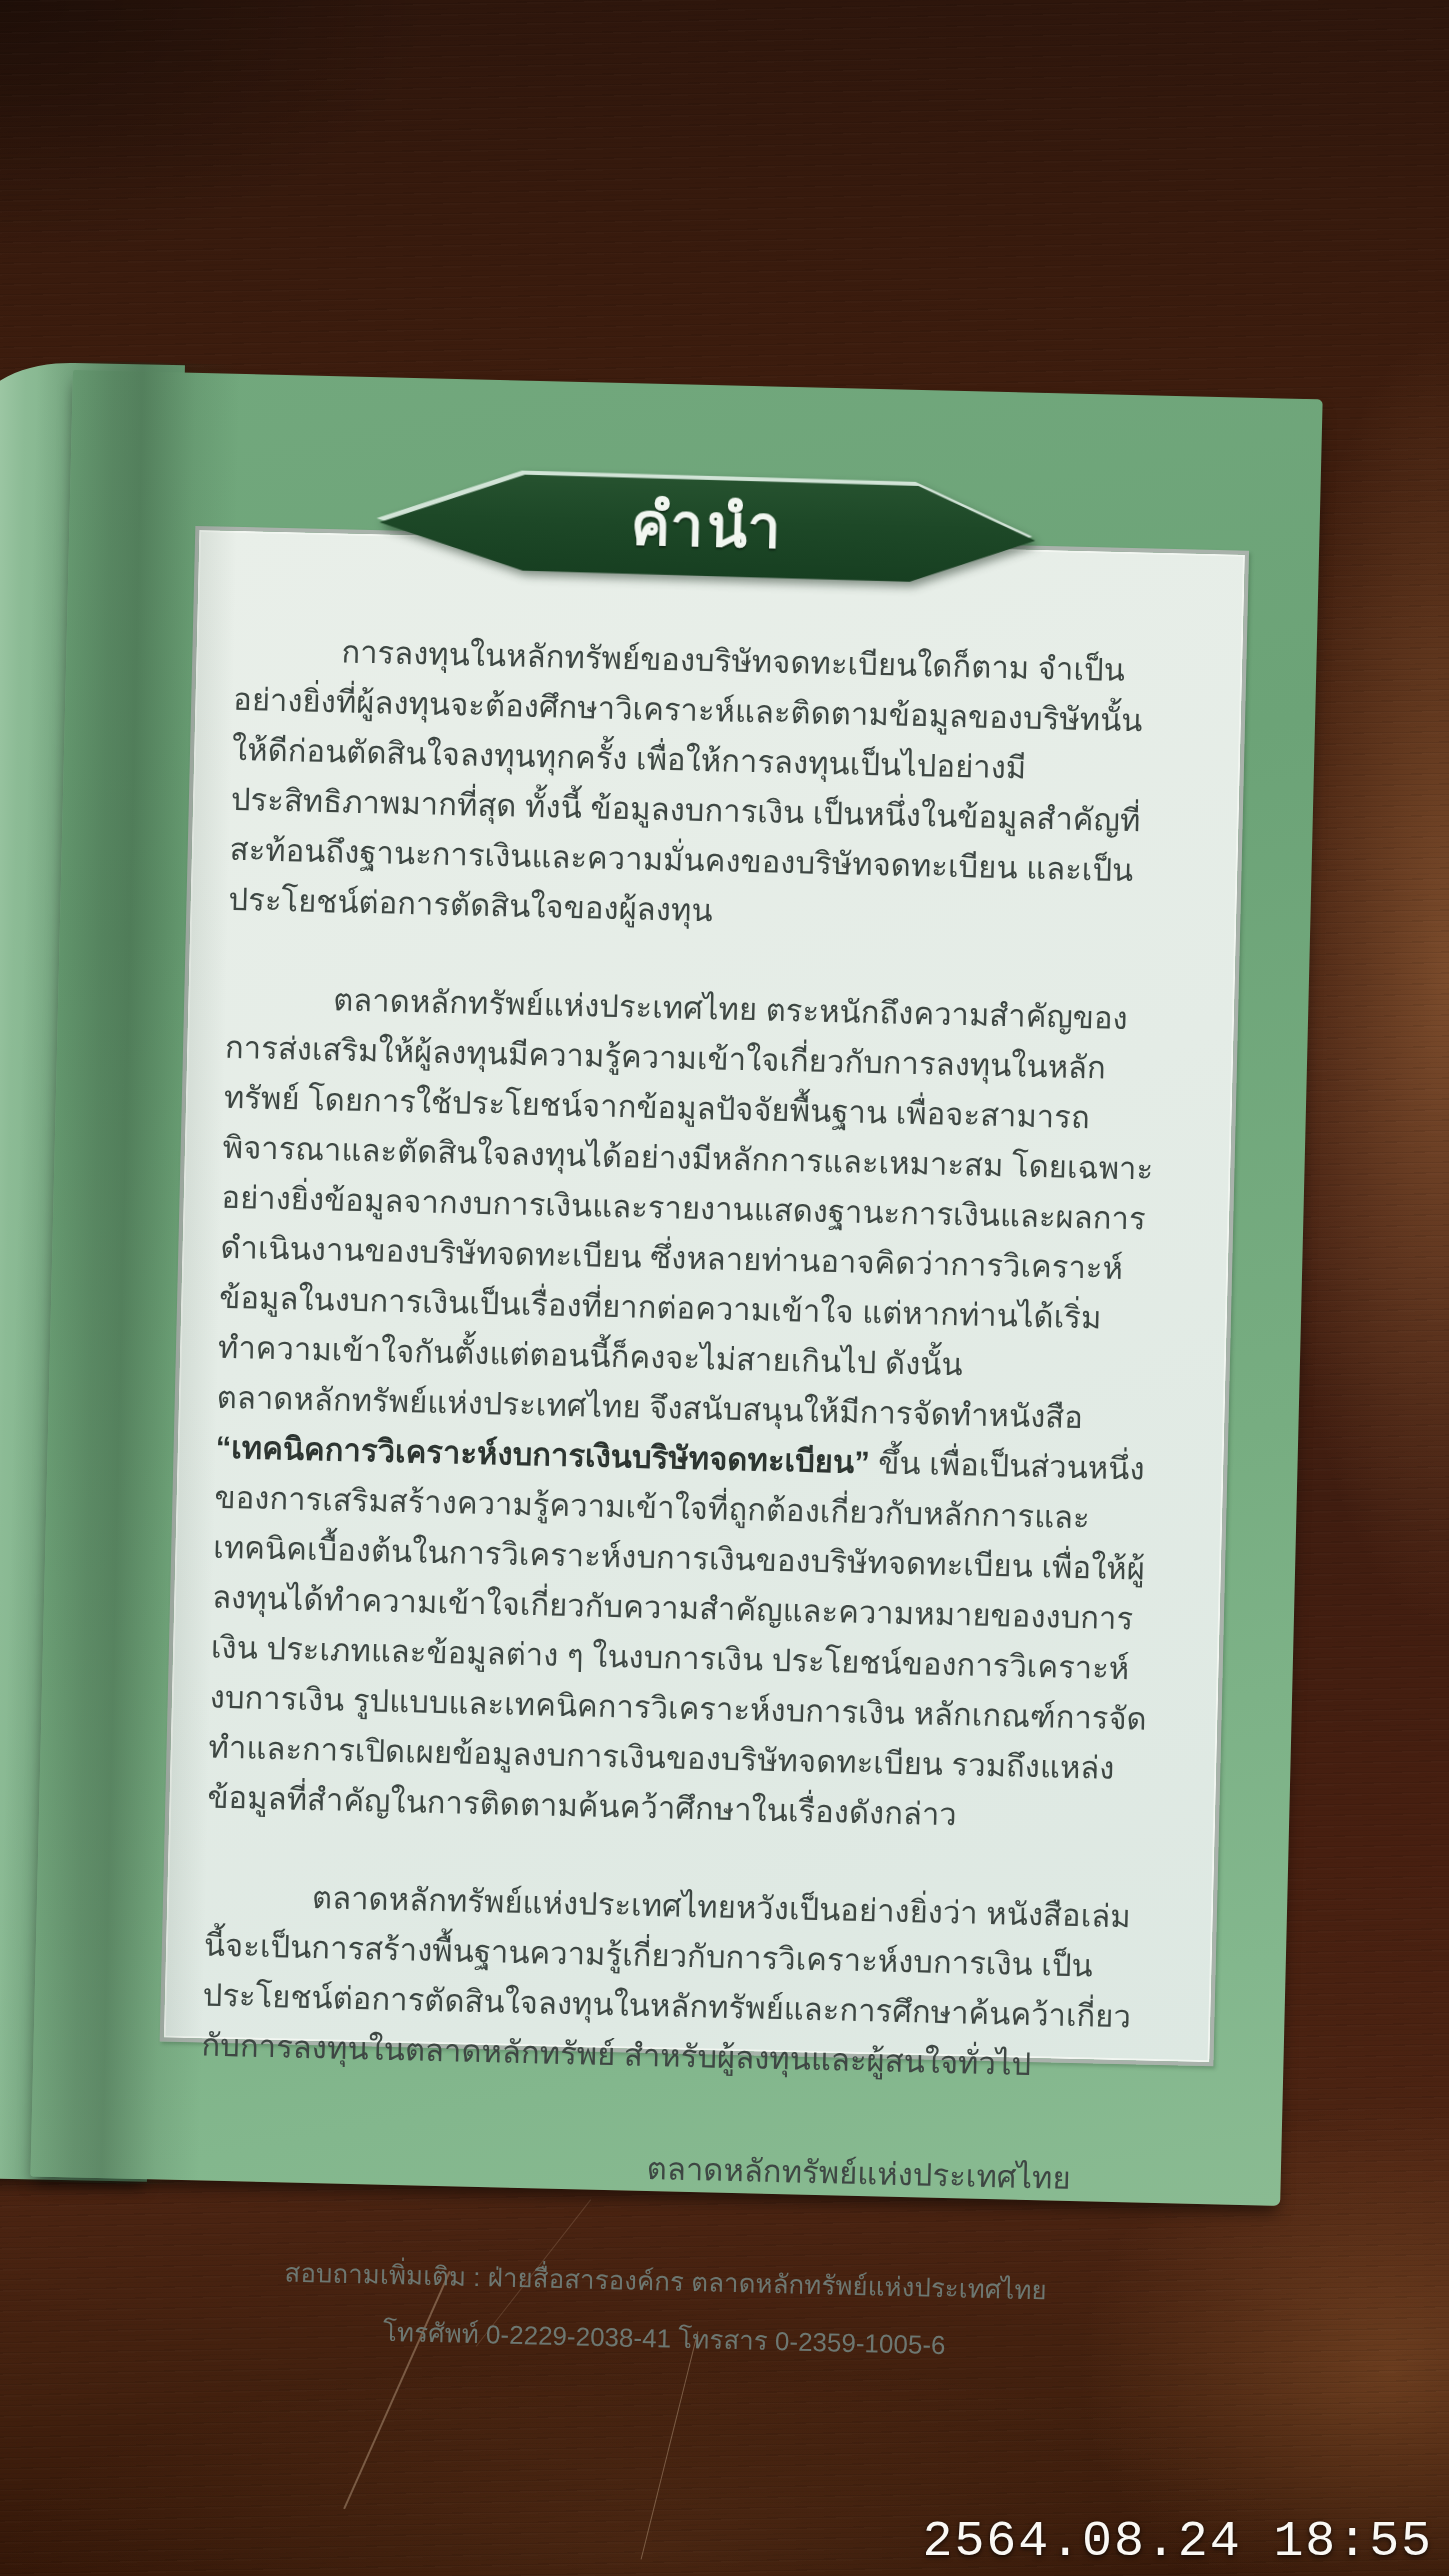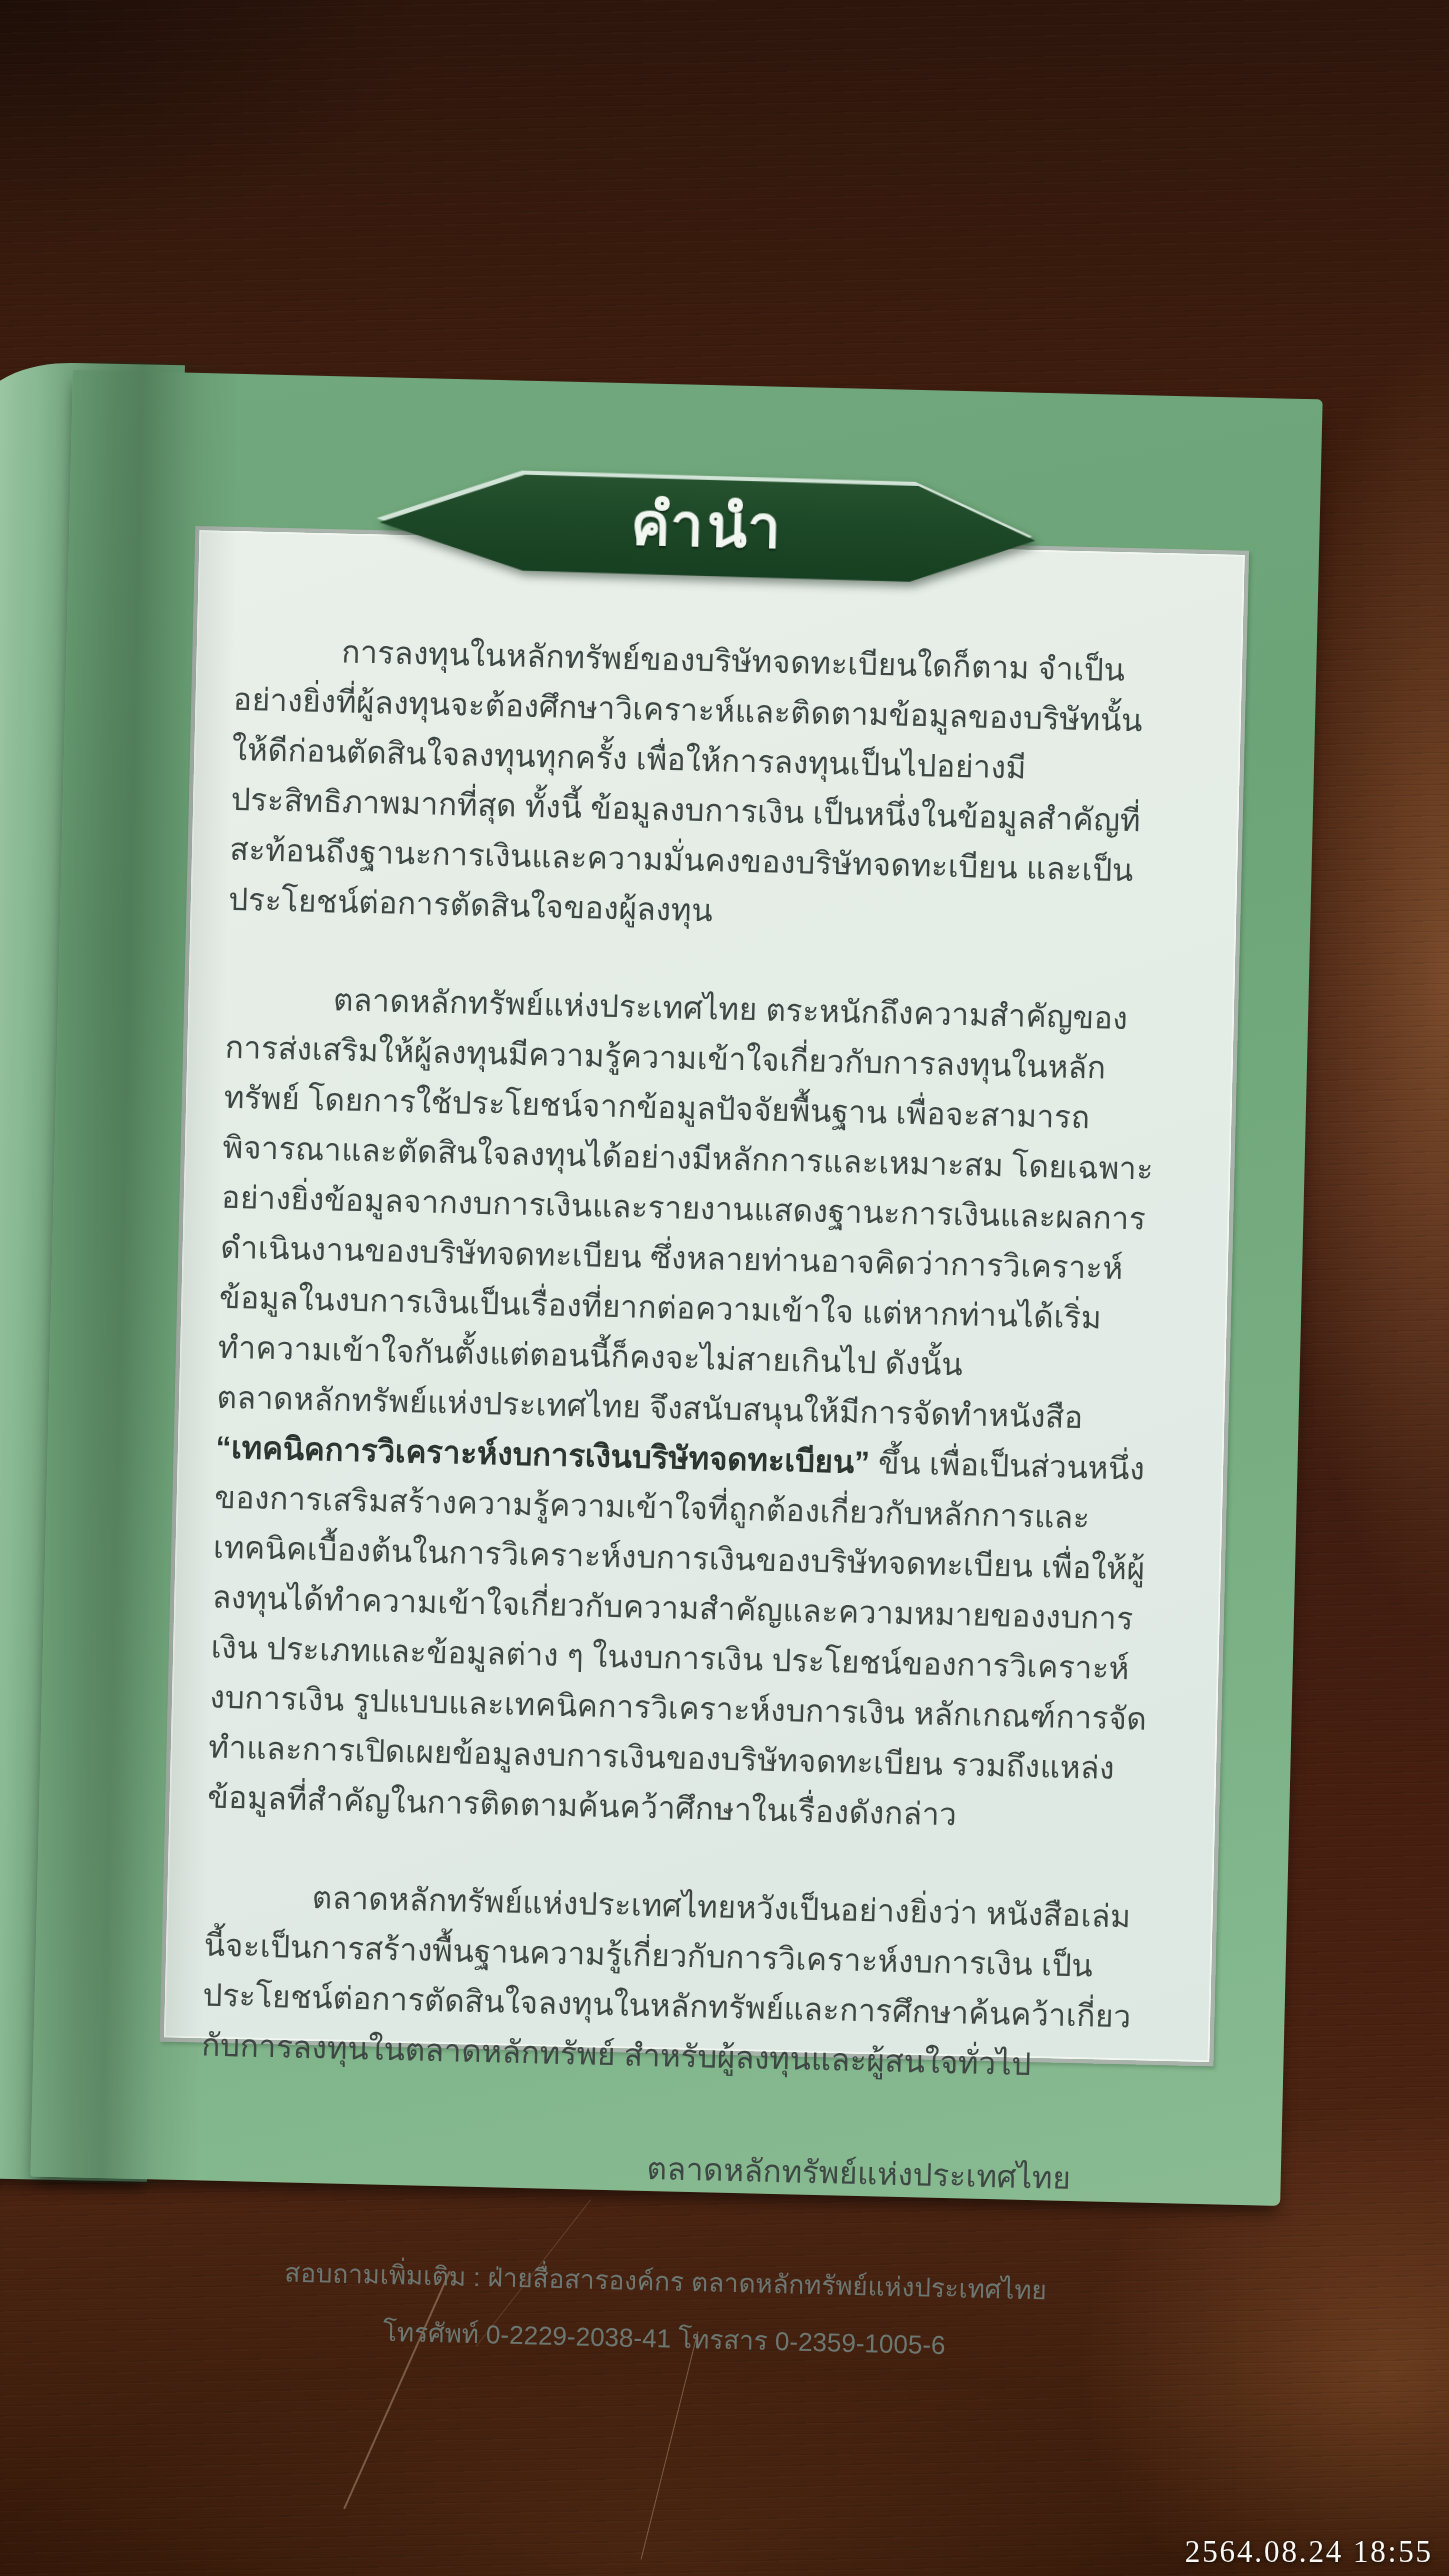--- a/index.html
+++ b/index.html
@@ -110,22 +110,22 @@
     color: #3e4743; font-size: 31px;
   }
   .footer-contact {
     margin-top: 59px; text-align: center;
     color: #6d7771; font-size: 26px; line-height: 57px;
   }
 
   
   .timestamp {
     position: absolute; right: 16px; bottom: 6.2px;
-    color: #faf8f4; font-size: 31px; letter-spacing: 1.9px;
-    font-family: Liberation Serif, serif;
+    color: #faf8f4; font-size: 50px; letter-spacing: 1.9px;
+    font-family: Liberation Mono, monospace;
     text-shadow: 0 1.9px 5px rgba(0,0,0,0.65), 0 0 1.2px rgba(0,0,0,0.5);
     z-index: 10;
   }
 </style>
 </head>
 <body>
 
 <div class="wood"></div>
 <div class="wood-tones"></div>
 <div class="wood-grain"></div>

